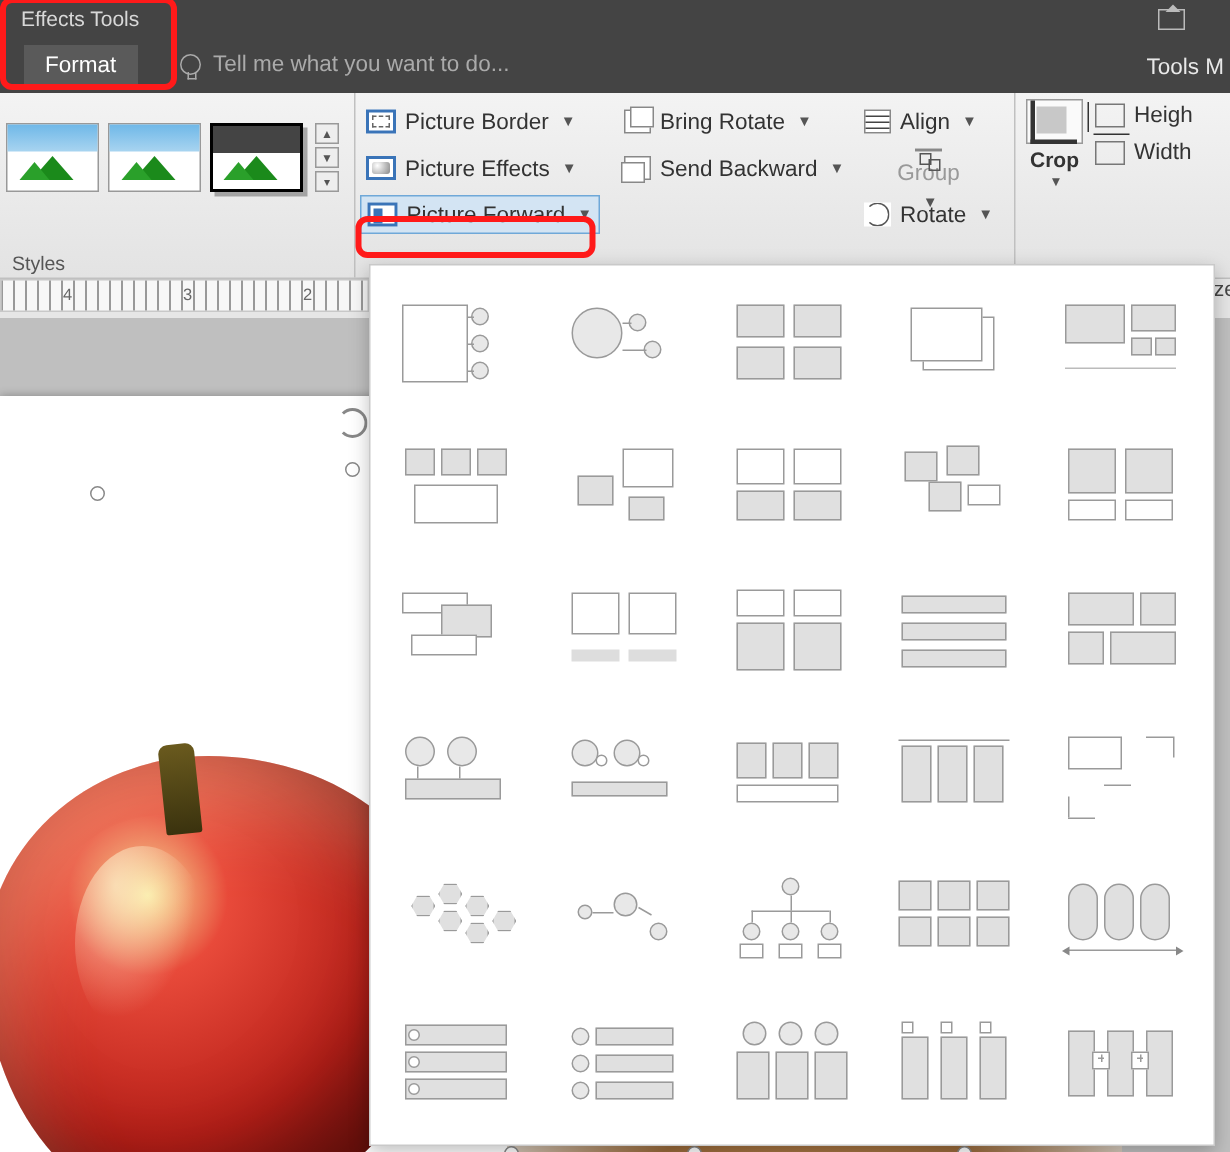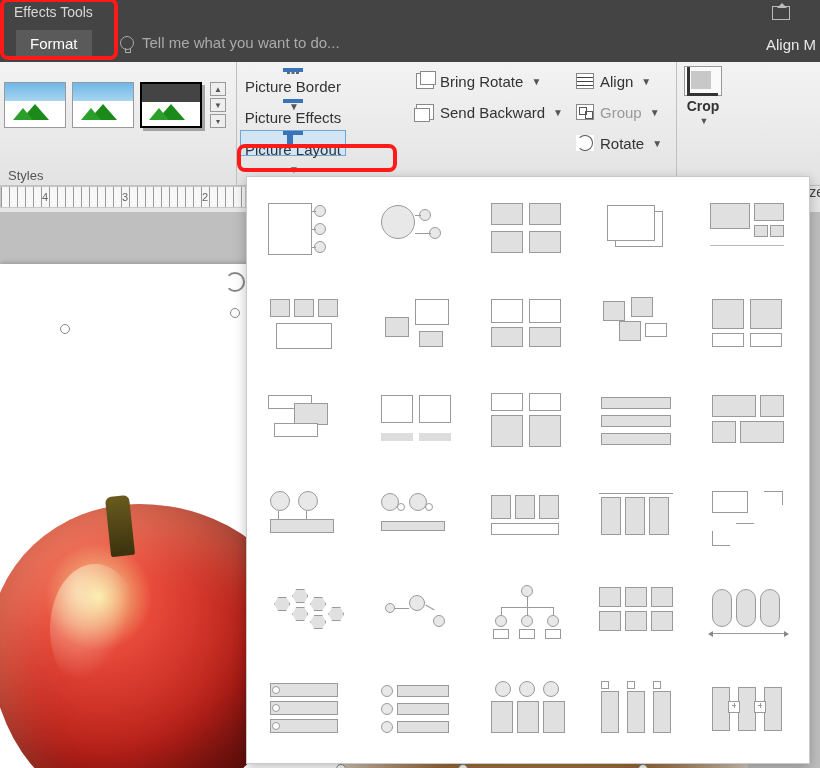--- a/index.html
+++ b/index.html
@@ -36,21 +36,21 @@
   .style-thumb { width: 62px; height: 46px; background: #fff; border:1px solid #999; display:flex; align-items:center; justify-content:center; position:relative; }
   .style-thumb.sel { border:2px solid #000; box-shadow: 3px 3px 0 rgba(0,0,0,.3); }
   .mountain {
     width: 0; height: 0; border-left: 14px solid transparent; border-right: 14px solid transparent; border-bottom: 16px solid #1b8a1b; position: relative;
   }
   .mountain::before { content:""; position:absolute; left:-22px; top:4px; border-left:10px solid transparent; border-right:10px solid transparent; border-bottom:12px solid #2aa02a; }
   .sky { width:100%; height:18px; background:linear-gradient(#6fb8e8,#a8d4f0); position:absolute; top:0; }
   .gallery-spinner { width:18px; display:flex; flex-direction:column; gap:2px; margin-left:2px; }
   .spin-btn { width:16px; height:14px; border:1px solid #999; background:#eee; display:flex; align-items:center; justify-content:center; font-size:8px; color:#555; }
   .pic-menu { position:absolute; left:240px; top:6px; display:flex; flex-direction:column; gap:5px; }
-  .pic-menu .item { display:flex; align-items:center; gap:6px; font-size:15px; color:#333; height:26px; padding:0 4px;flex-direction:column;}
+  .pic-menu .item { display:flex; align-items:center; gap:6px; font-size:15px; color:#333; height:26px; padding:0 4px;}
   .pic-menu .item.active { background:#d3e4f3; border:1px solid #6fa8d8; }
   .mini-icon { width:20px; height:16px; border:2px solid #3a74b8; background:#fff; position:relative; }
   .mini-icon.border::after { content:""; position:absolute; inset:2px; border:1px dashed #666; }
   .mini-icon.effects::after { content:""; position:absolute; inset:2px; background:radial-gradient(circle at 30% 30%, #fff, #888); border-radius:2px; }
   .mini-icon.layout::after { content:""; position:absolute; left:2px; top:2px; width:6px; height:10px; background:#3a74b8; }
   .drop-caret { font-size:10px; color:#555; margin-left:2px; }
   .arrange { position:absolute; left:416px; top:6px; display:flex; flex-direction:column; gap:5px; }
   .arrange .item, .arrange2 .item { display:flex; align-items:center; gap:6px; font-size:15px; color:#333; height:26px; }
   .arrange2 { position:absolute; left:576px; top:6px; display:flex; flex-direction:column; gap:5px; }
   .ai { width:18px; height:16px; border:1px solid #888; background:#fff; position:relative; }
@@ -120,21 +120,21 @@
 <body>
 
 <div class="titlebar">
   <span class="picture-tools-label">Effects Tools</span>
   <span class="format-tab">Format</span>
   <div class="tellme">
     <span class="bulb"></span>
     <span>Tell me what you want to do...</span>
   </div>
   <span class="collapse-icon"></span>
-  <span class="username">Align M</span>
+  <span class="username">Tools M</span>
 </div>
 
 <div class="highlight-box highlight-tools"></div>
 
 <div class="ribbon">
   <div style="position:relative; width:236px;">
     <div class="styles-gallery">
       <div class="style-thumb">
           <div class="sky"></div>
           <div class="mountain" style="margin-top:14px"></div>
@@ -163,21 +163,21 @@
       <span>Picture Border</span>
       <span class="drop-caret">▼</span>
     </div>
     <div class="item">
       <span class="mini-icon effects"></span>
       <span>Picture Effects</span>
       <span class="drop-caret">▼</span>
     </div>
     <div class="item active">
       <span class="mini-icon layout"></span>
-      <span>Picture Layout</span>
+      <span>Picture Forward</span>
       <span class="drop-caret">▼</span>
     </div>
   </div>
 
   <div class="arrange">
     <div class="item">
       <span class="ai front"></span>
       <span>Bring Rotate</span>
       <span class="drop-caret">▼</span>
     </div>
@@ -187,39 +187,49 @@
       <span class="drop-caret">▼</span>
     </div>
   </div>
 
   <div class="arrange2">
     <div class="item">
       <span class="ai align"></span>
       <span>Align</span>
       <span class="drop-caret">▼</span>
     </div>
-    <div class="item" style="color:#999;">
+    <div class="item" style="color:#999;flex-direction:column;">
       <span class="ai group"></span>
       <span>Group</span>
       <span class="drop-caret">▼</span>
     </div>
     <div class="item">
       <span class="ai rotate"></span>
       <span>Rotate</span>
       <span class="drop-caret">▼</span>
     </div>
   </div>
 
   <div class="divider" style="position:absolute;left:676px;height:100%;"></div>
 
   <div class="size-group">
     <div class="crop">
       <div class="crop-icon"></div>
       <span style="font-size:14px;color:#333;font-weight:bold;">Crop</span>
       <span class="drop-caret" style="font-size:9px;">▼</span>
+    </div>
+    <div class="hw">
+      <div class="row">
+        <span class="hw-icon h"></span>
+        <span>Heigh</span>
+      </div>
+      <div class="row">
+        <span class="hw-icon w"></span>
+        <span>Width</span>
+      </div>
     </div>
   </div>
 </div>
 
 <div class="highlight-box highlight-layout"></div>
 
 <span class="truncate">ze</span>
 
 <div class="ruler">
   <div class="ruler-dash"></div>

